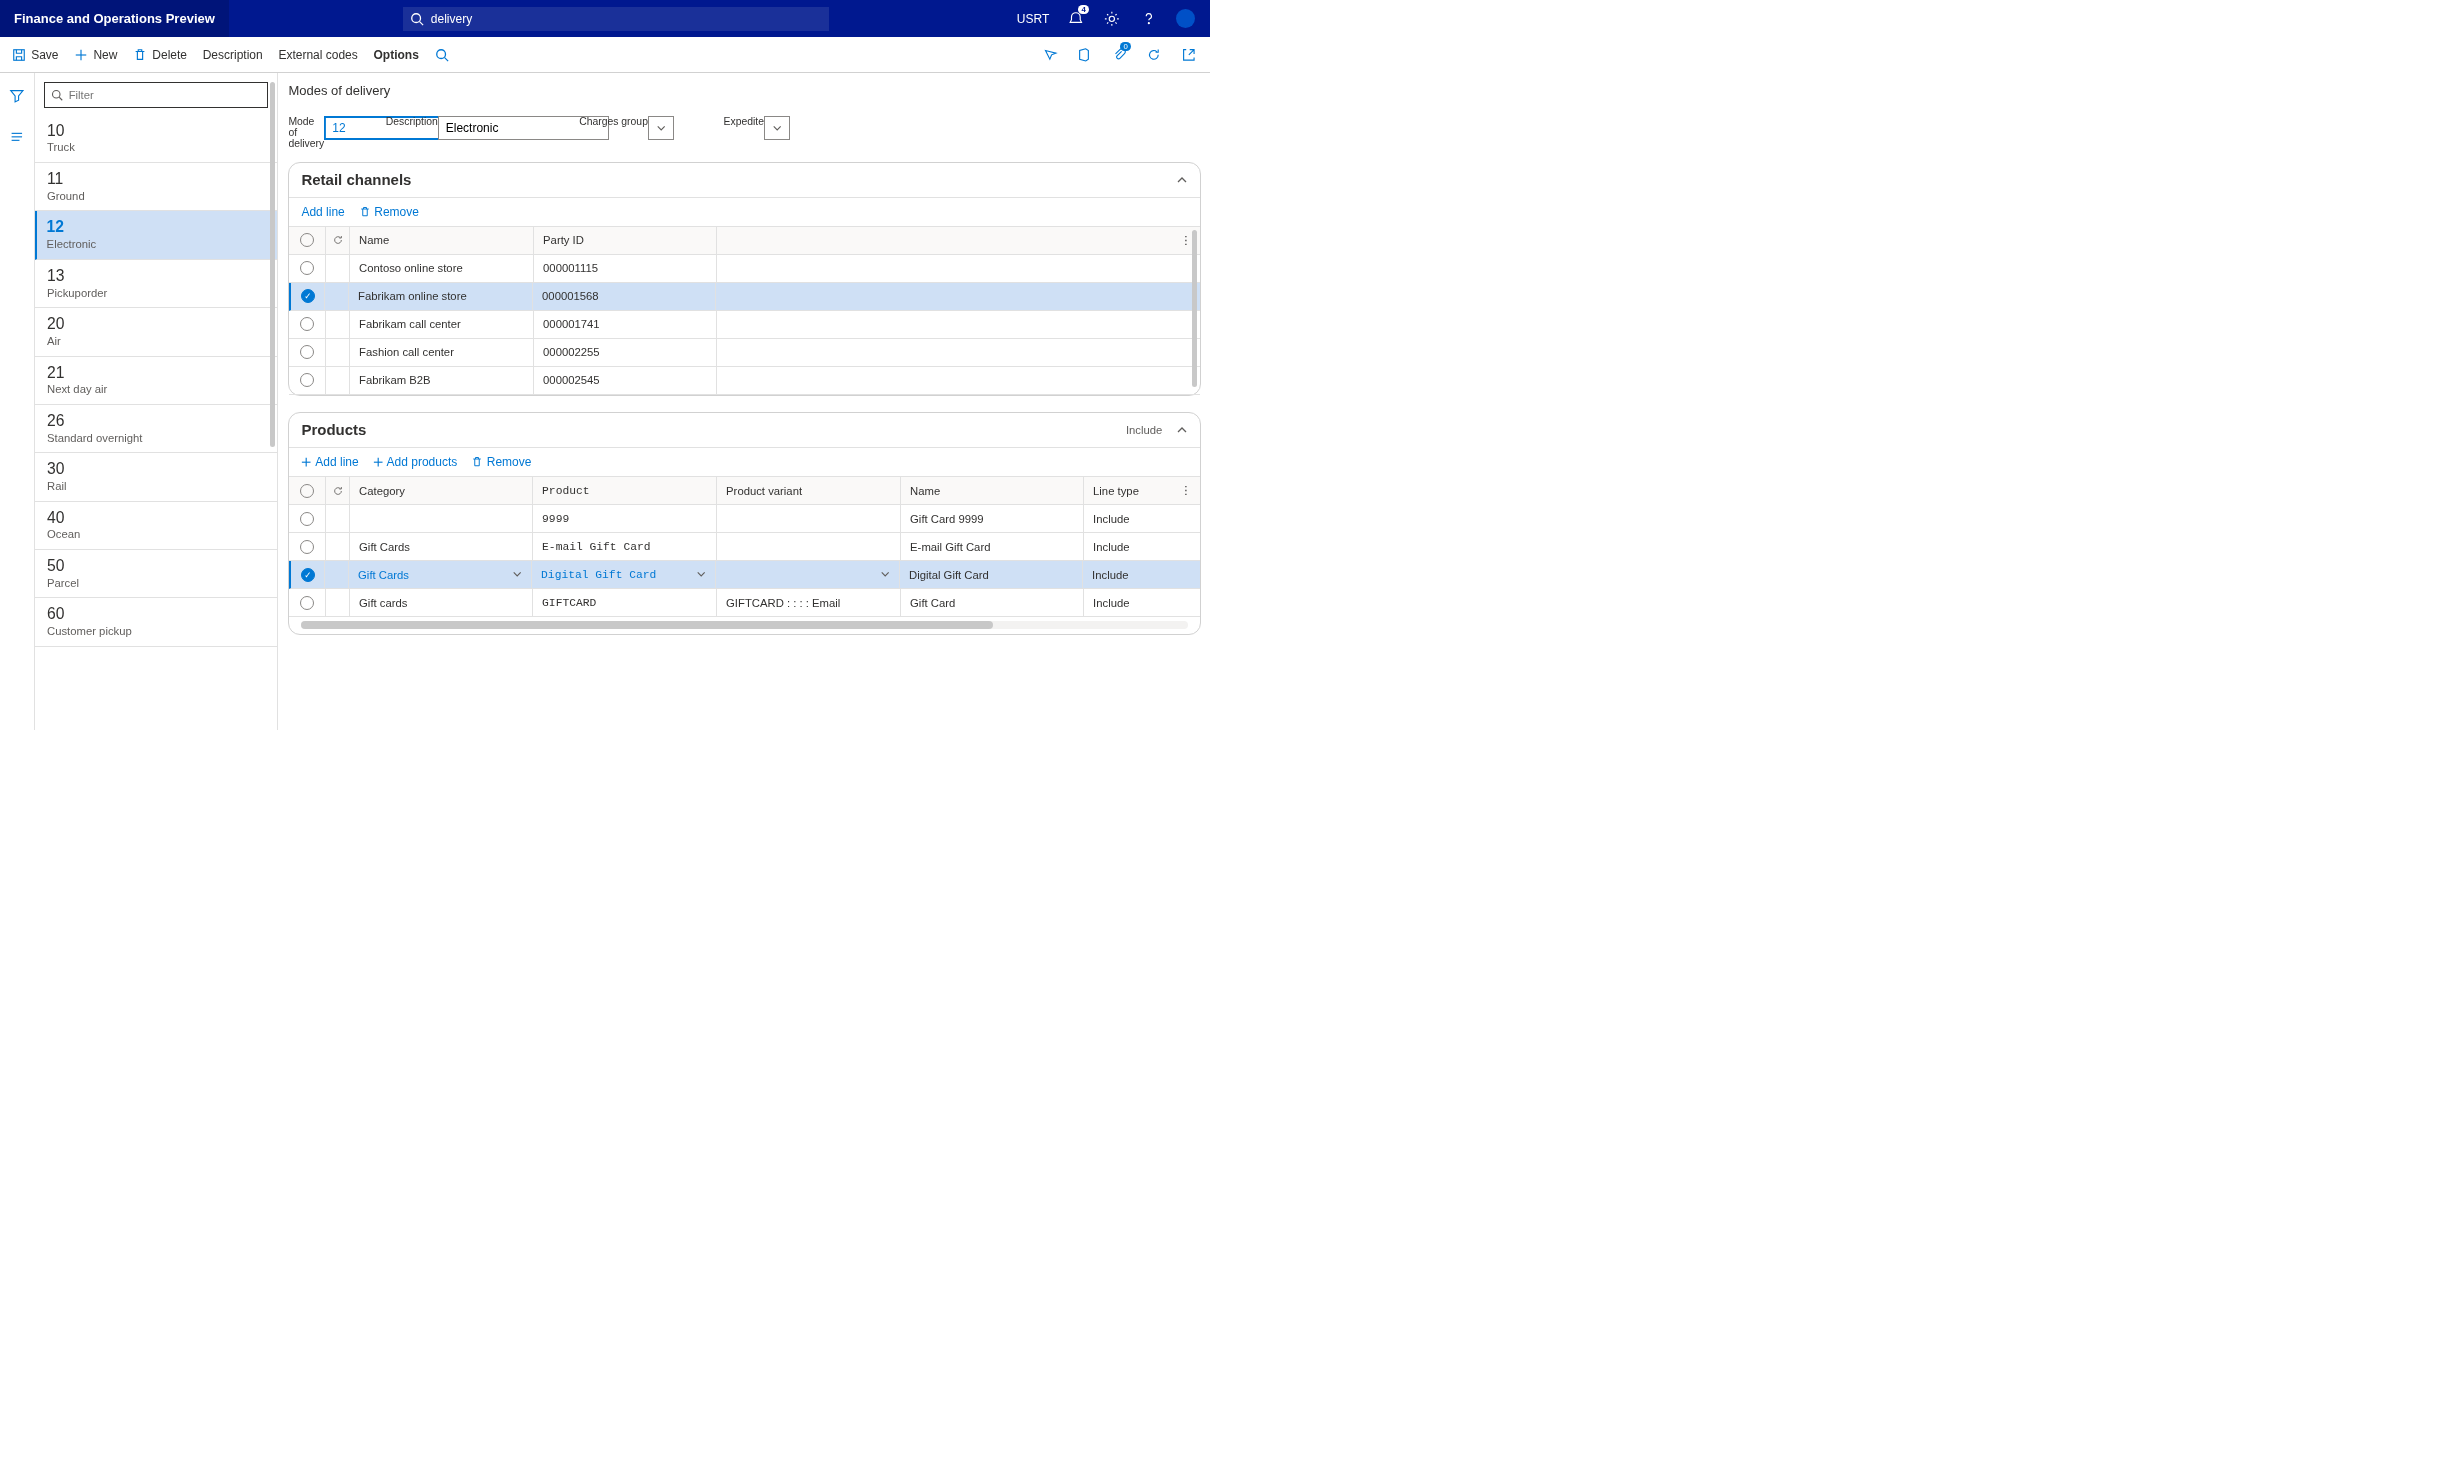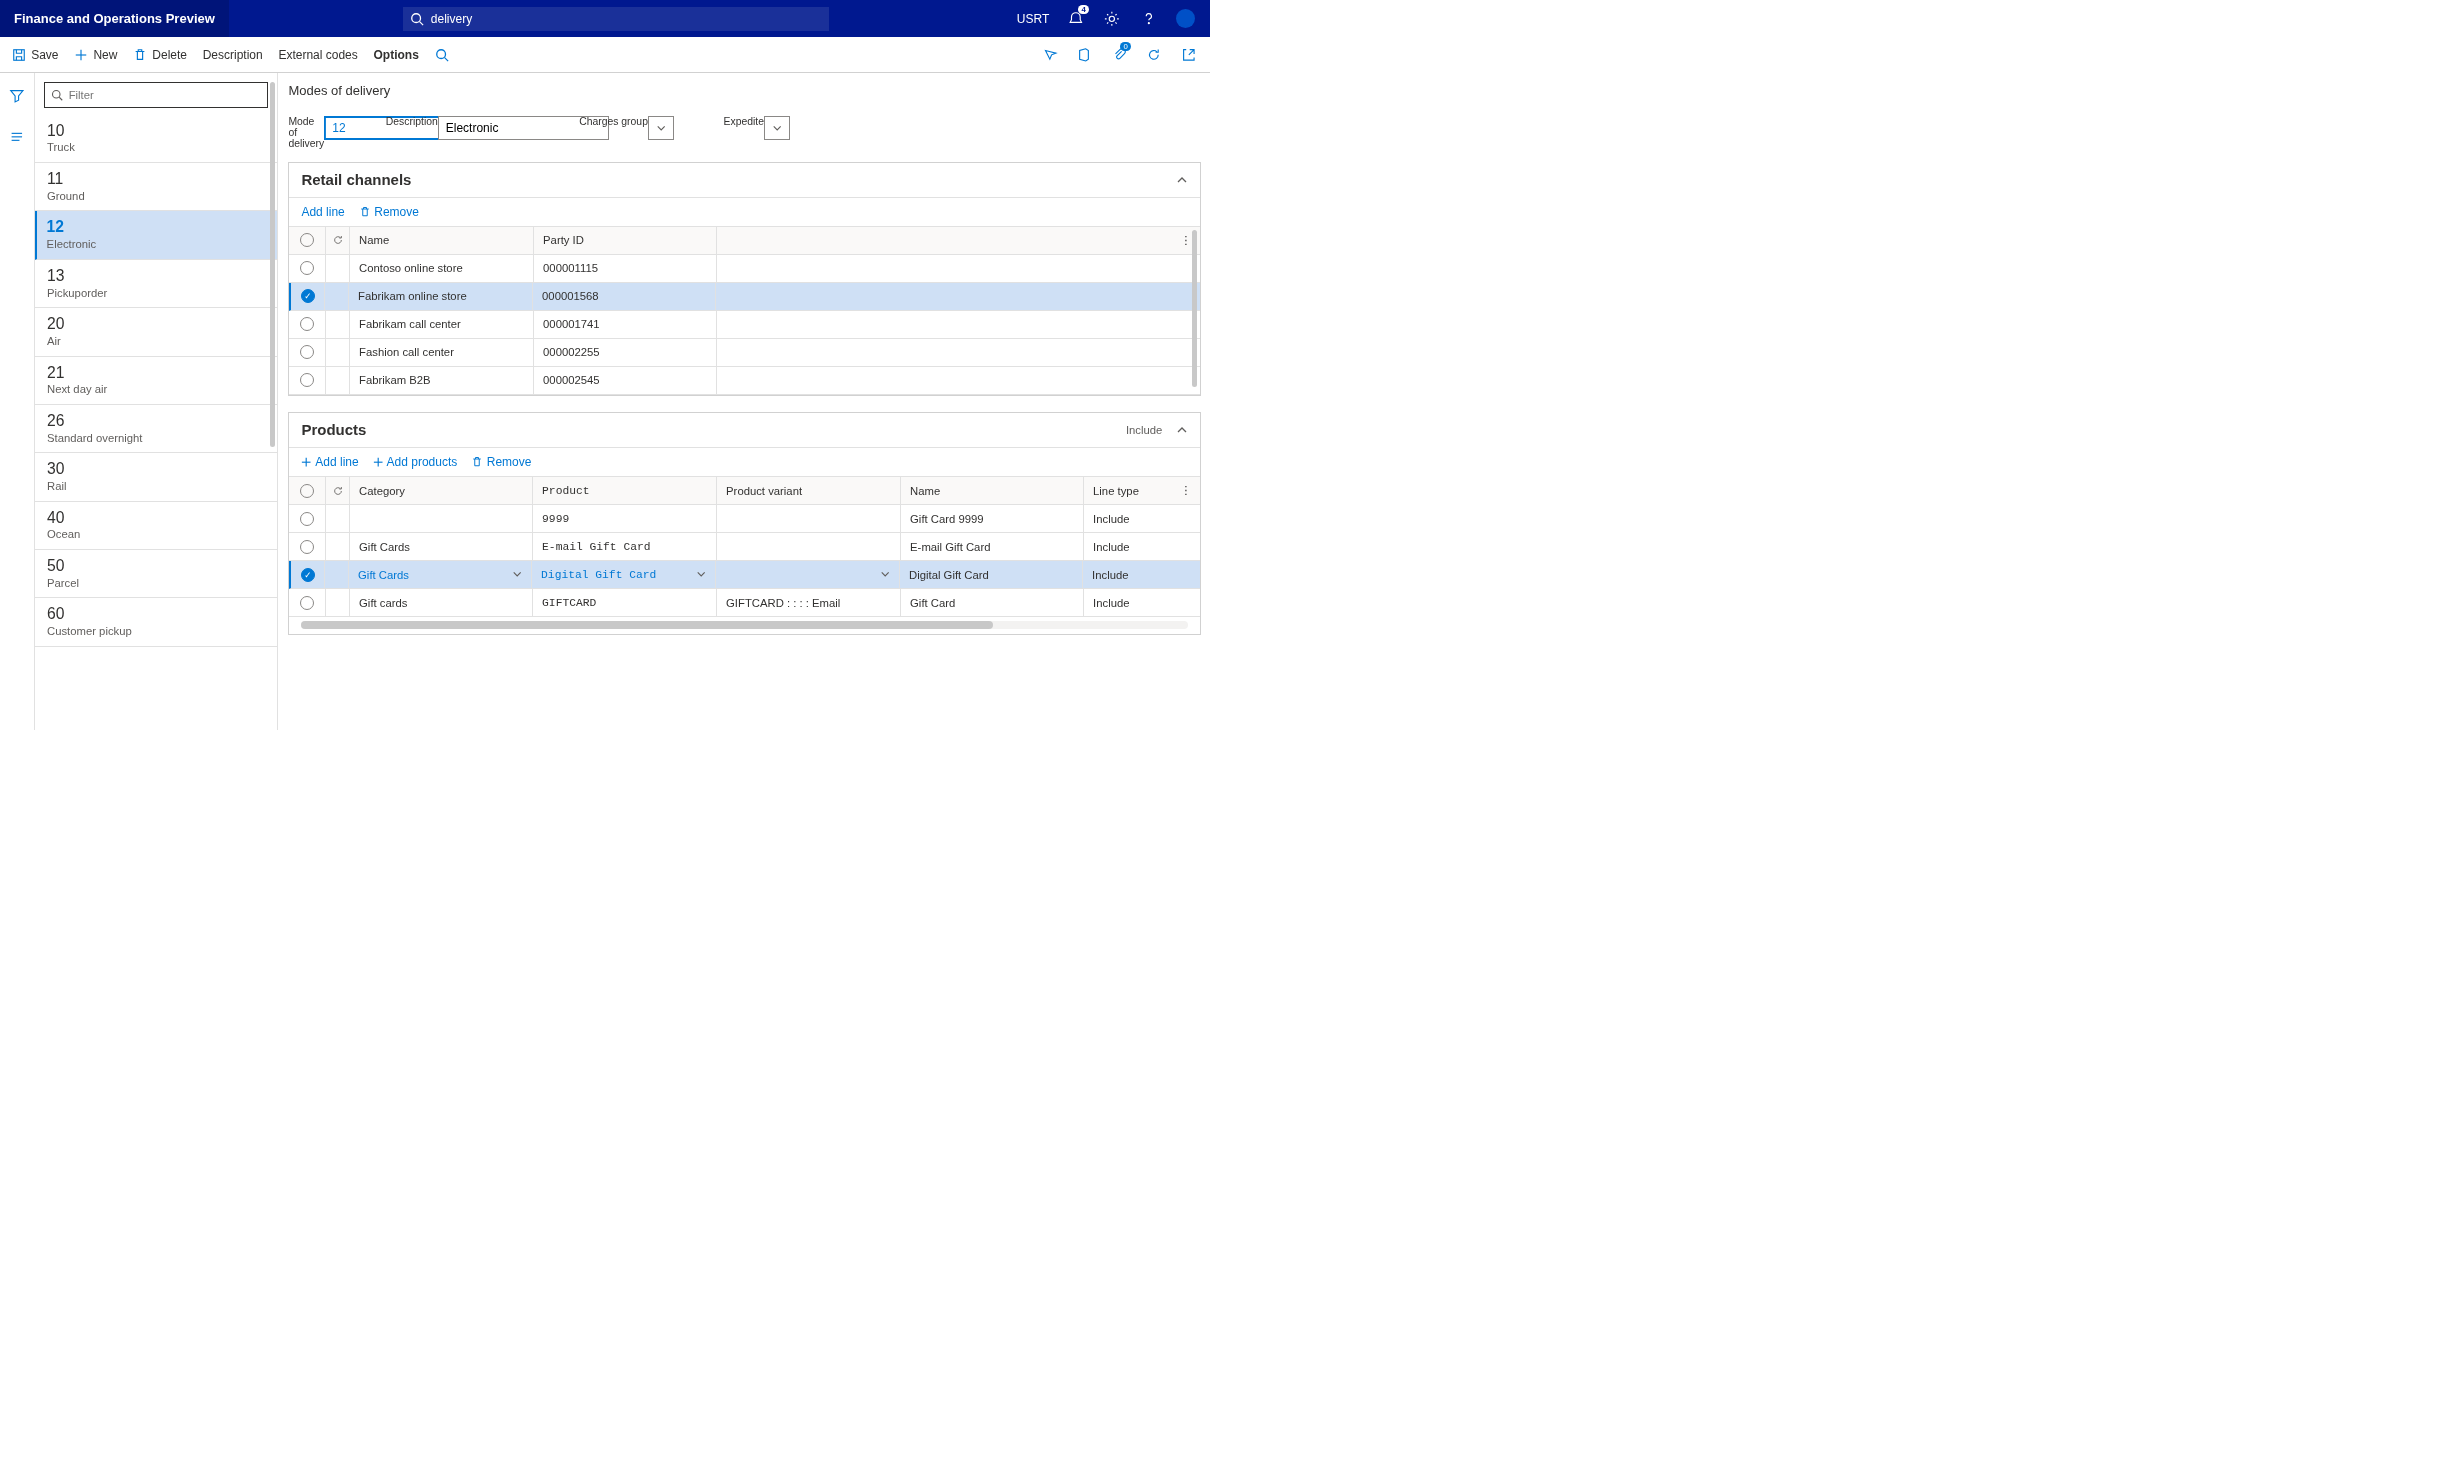--- a/index.html
+++ b/index.html
@@ -49,21 +49,21 @@
 .fieldrow { display: flex; gap: 10.4px; margin-bottom: 8.7px; }
 .field { display: flex; flex-direction: row; }
 .field label { font-size: 10.4px; color: #323130; margin-bottom: 3.5px; }
 .field input, .field .select { height: 24px; border: 0.9px solid #8a8886; padding: 0 7px; font-size: 12px; background: #fff; }
 .field .select { display: flex; align-items: center; justify-content: space-between; cursor: pointer; }
 .f-mode { width: 87px; } .f-desc { width: 183px; } .f-charges { width: 134px; } .f-exp { width: 134px; }
 .f-mode input { background: #fff; color: #0078d4; }
 .f-mode input:focus, .field input.active { outline: none; border: 0.9px solid #0078d4; box-shadow: 0 0 0 0.9px #0078d4 inset; }
 
 
-.section { border: 0.9px solid #d1d1d1; border-radius: 0; margin-bottom: 15.7px; }
+.section { border: 0.9px solid #d1d1d1; border-radius: 12px; margin-bottom: 15.7px; }
 .section-head { display: flex; align-items: center; justify-content: space-between; padding: 8.7px 12px; cursor: pointer; }
 .section-head h2 { font-size: 15px; font-weight: 600; }
 .section-head .rightctl { display: flex; align-items: center; gap: 14px; color: #605e5c; font-size: 11.3px; }
 .section-body { border-top: 0.9px solid #e1e1e1; }
 .section-tools { display: flex; gap: 14px; padding: 7px 12px; font-size: 12px; }
 .section-tools .tool { color: #0078d4; cursor: pointer; display: flex; align-items: center; gap: 3.5px; }
 
 
 .grid { border-top: 0.9px solid #e1e1e1; position: relative; }
 .grid-head, .grid-row { display: flex; align-items: center; height: 28px; border-bottom: 0.9px solid #e1e1e1; font-size: 11.3px; }

